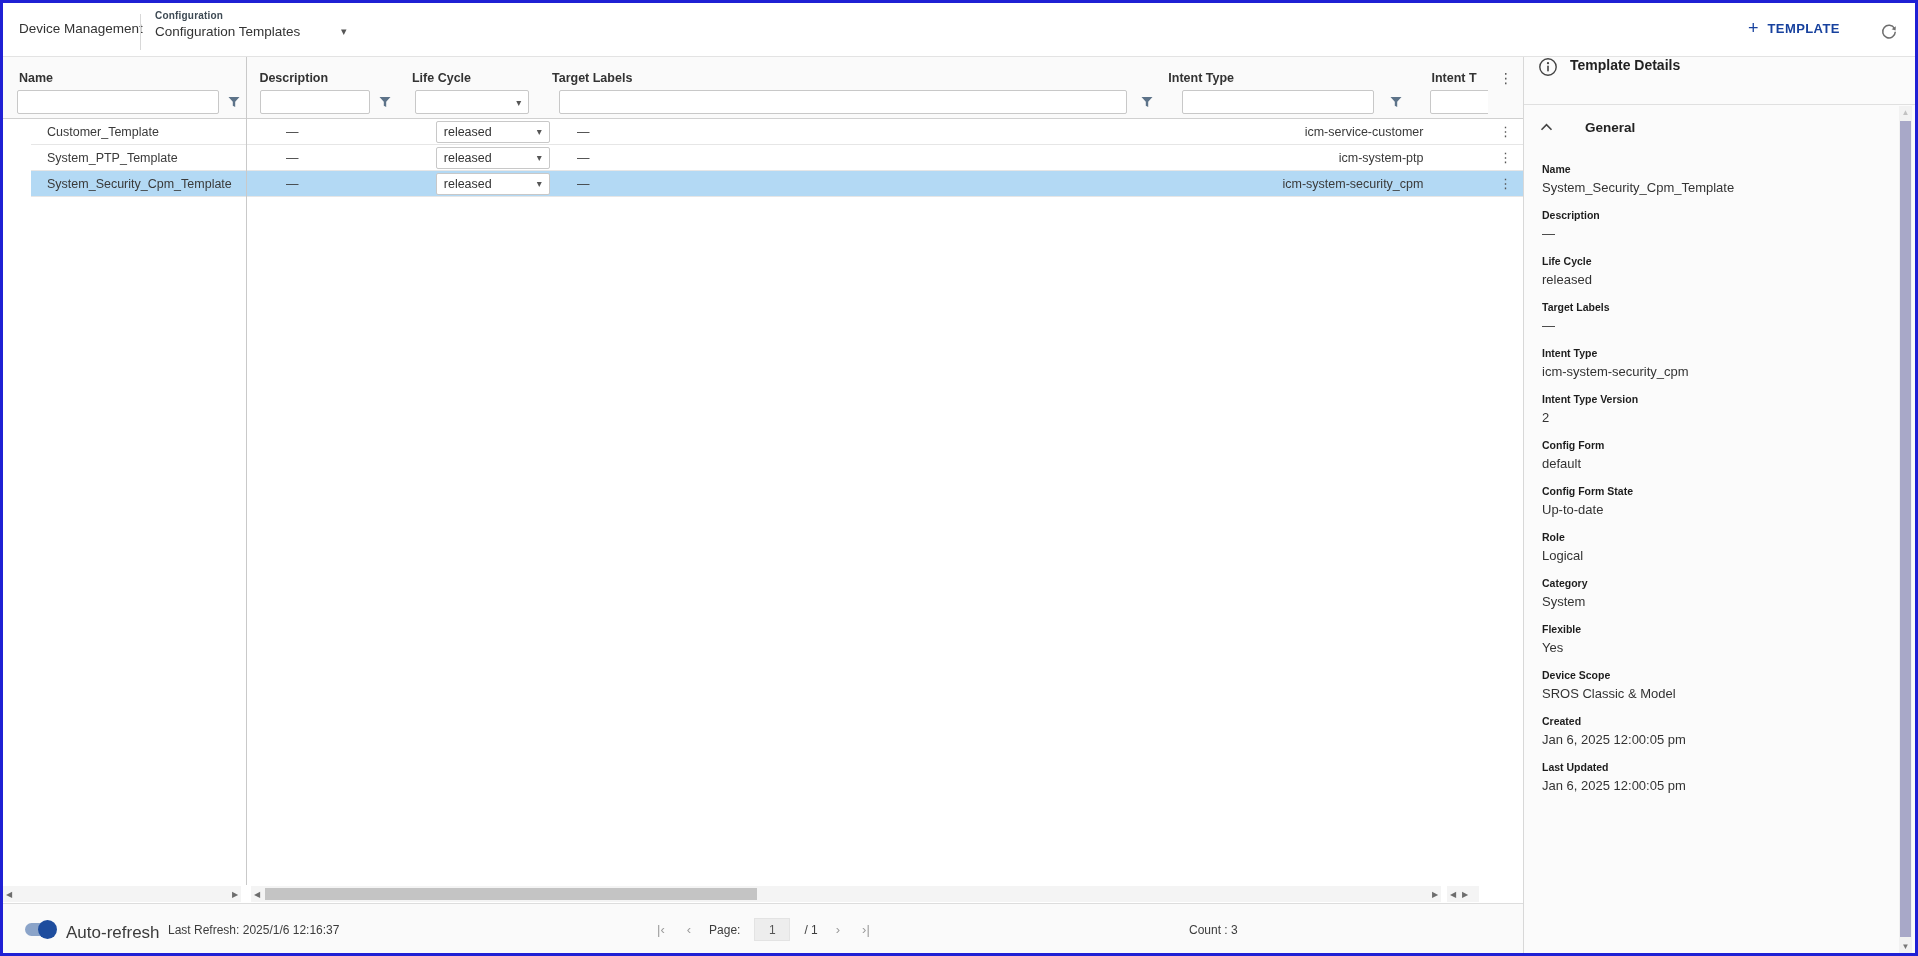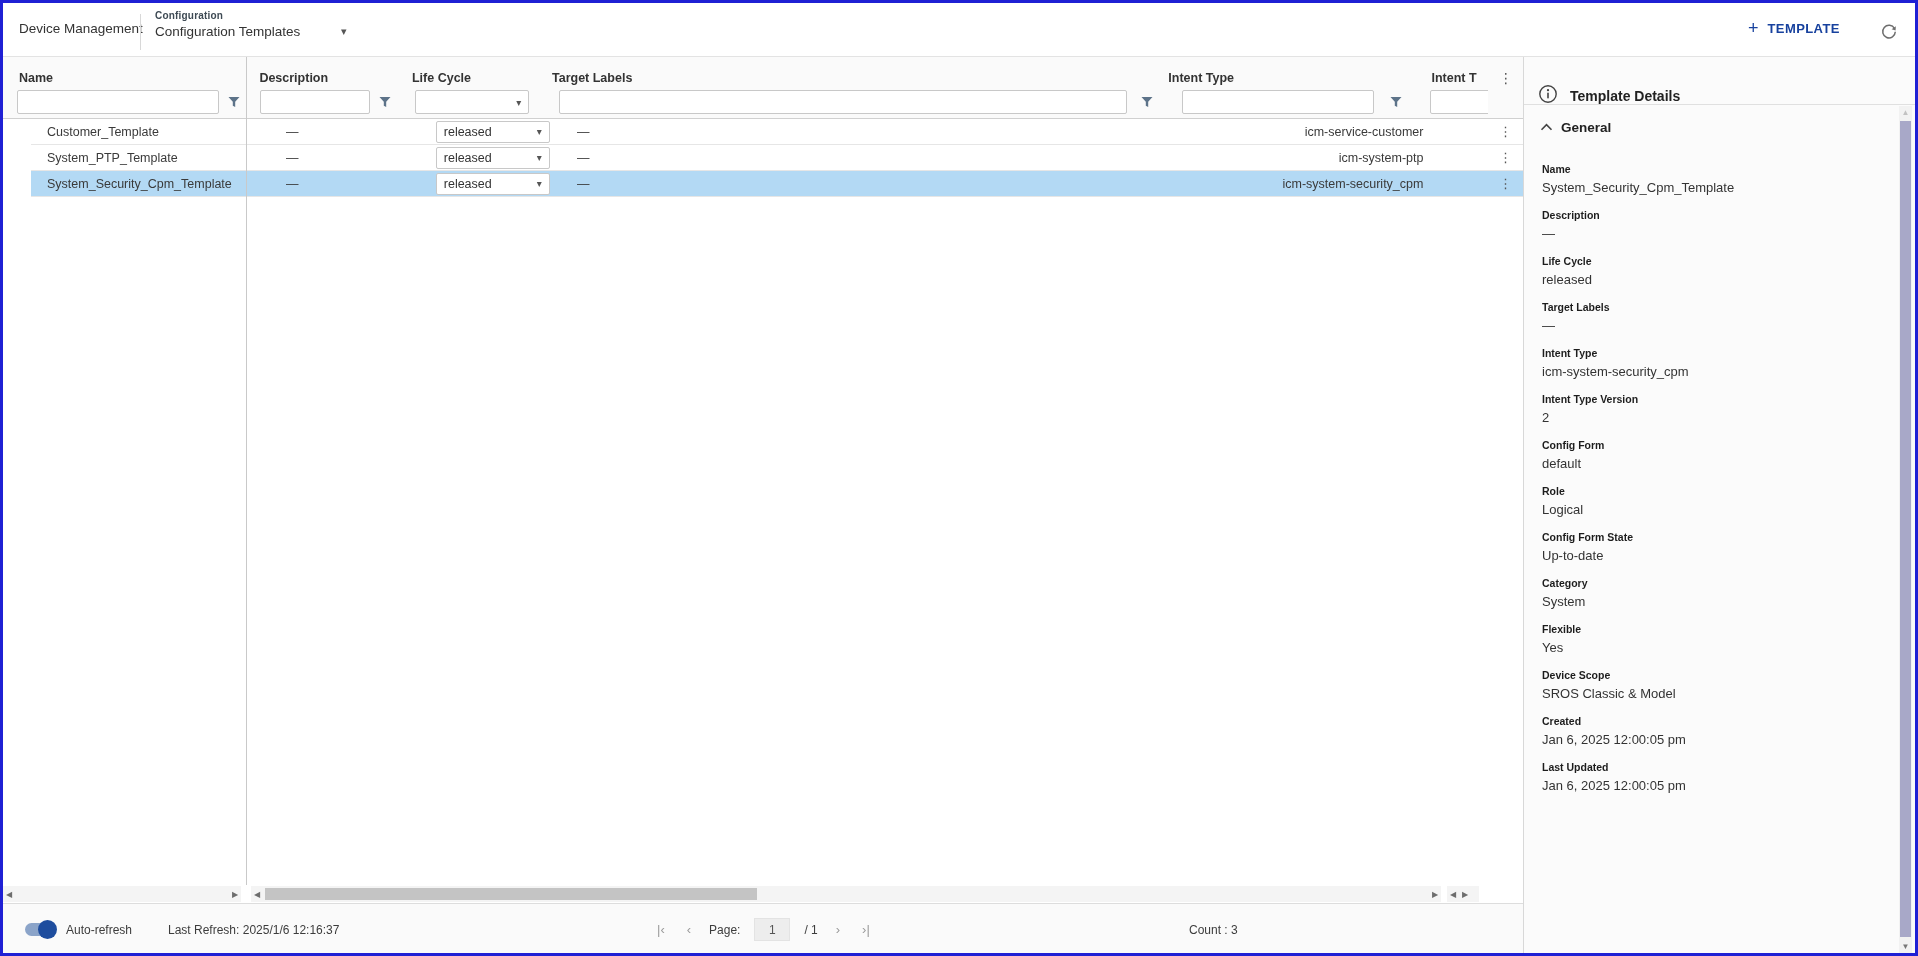--- a/index.html
+++ b/index.html
@@ -46,32 +46,32 @@
   
   .hband { position:absolute; left:3px; top:885px; width:1520px; height:18px; background:#fff; }
   .hseg { position:absolute; top:1px; height:16px; background:#f4f4f4; display:flex; align-items:center; }
   .sarrow { font-size:8px; color:#6d6d6d; width:12px; text-align:center; cursor:pointer; flex:none; }
   .hthumb { position:absolute; left:14px; top:2px; width:492px; height:12px; background:#c4c4c4; cursor:pointer; }
 
   
   .footer { position:absolute; left:3px; top:903px; width:1520px; height:50px; background:#fafafa; border-top:1px solid #ddd; }
   .toggle { position:absolute; left:22px; top:19px; width:30px; height:13px; border-radius:7px; background:#8ba4c9; cursor:pointer; }
   .knob { position:absolute; right:-2px; top:-3px; width:19px; height:19px; border-radius:50%; background:#1e4d9e; }
-  .ar-label { position:absolute; left:63px; top:19px; font-size:12px; color:#3c3c3c; }
+  .ar-label { position:absolute; left:63px; top:19px; font-size:17px; color:#3c3c3c; }
   .lr-label { position:absolute; left:165px; top:19px; font-size:12px; color:#3c3c3c; }
   .pager { position:absolute; left:650px; top:14px; display:flex; align-items:center; gap:14px; font-size:12px; color:#3c3c3c; }
   .pgicon { color:#9a9a9a; font-size:13px; cursor:pointer; padding:0 4px; }
   .pg-input { width:36px; height:23px; background:#ededed; border:1px solid #e3e3e3; text-align:center; font-size:12px; color:#555; outline:none; }
   .count { position:absolute; left:1186px; top:19px; font-size:12px; color:#3c3c3c; }
 
   
   .panel { position:absolute; left:1523px; top:57px; width:392px; height:896px; background:#fbfbfb; border-left:1px solid #d8d8d8; }
-  .panel-header { height:48px; display:flex; align-items:flex-end; gap:12px; padding-left:14px; border-bottom:1px solid #e0e0e0; background:#fbfbfb; }
+  .panel-header { height:48px; display:flex; align-items:flex-start; gap:12px; padding-left:14px; border-bottom:1px solid #e0e0e0; background:#fbfbfb; }
   .panel-title { font-size:14px; font-weight:700; color:#222; }
-  .section-hd { height:44px; display:flex; align-items:center; gap:8px; padding-left:16px; cursor:pointer; }
+  .section-hd { height:44px; display:flex; align-items:center; gap:32px; padding-left:16px; cursor:pointer; }
   .section-title { font-size:13.5px; font-weight:700; color:#222; }
   .fields { padding:14px 18px 0 18px; }
   .field { margin-bottom:13px; }
   .flabel { font-size:10.5px; font-weight:700; color:#1d1d1d; line-height:13px; margin-bottom:3px; }
   .fvalue { font-size:13px; color:#333; line-height:17px; }
   .vscroll { position:absolute; right:3px; top:49px; bottom:0; width:13px; background:#f2f2f2; }
   .vs-up { position:absolute; top:2px; left:0; width:13px; text-align:center; font-size:8px; color:#c2c2c2; cursor:pointer; }
   .vs-down { position:absolute; bottom:2px; left:0; width:13px; text-align:center; font-size:8px; color:#777; cursor:pointer; }
   .vthumb { position:absolute; top:15px; bottom:16px; left:1px; width:11px; background:#a8a8c8; cursor:pointer; }
 
@@ -289,26 +289,26 @@
       </div>
     <div class="field">
         <div class="flabel">Intent Type Version</div>
         <div class="fvalue">2</div>
       </div>
     <div class="field">
         <div class="flabel">Config Form</div>
         <div class="fvalue">default</div>
       </div>
     <div class="field">
+        <div class="flabel">Config Form State</div>
+        <div class="fvalue">Up-to-date</div>
+      </div>
+    <div class="field">
         <div class="flabel">Role</div>
         <div class="fvalue">Logical</div>
-      </div>
-    <div class="field">
-        <div class="flabel">Config Form State</div>
-        <div class="fvalue">Up-to-date</div>
       </div>
     <div class="field">
         <div class="flabel">Category</div>
         <div class="fvalue">System</div>
       </div>
     <div class="field">
         <div class="flabel">Flexible</div>
         <div class="fvalue">Yes</div>
       </div>
     <div class="field">

